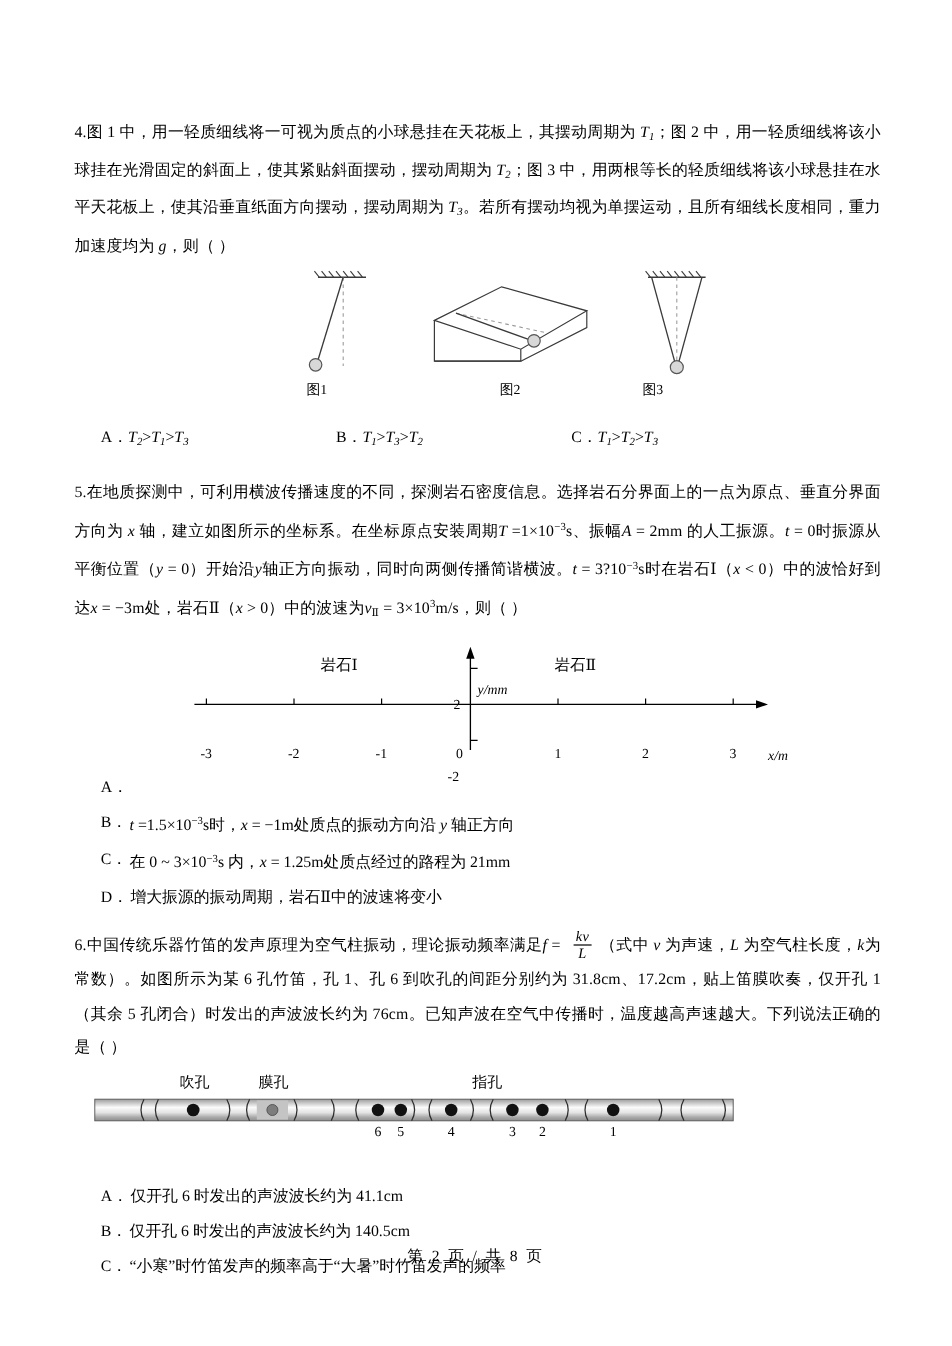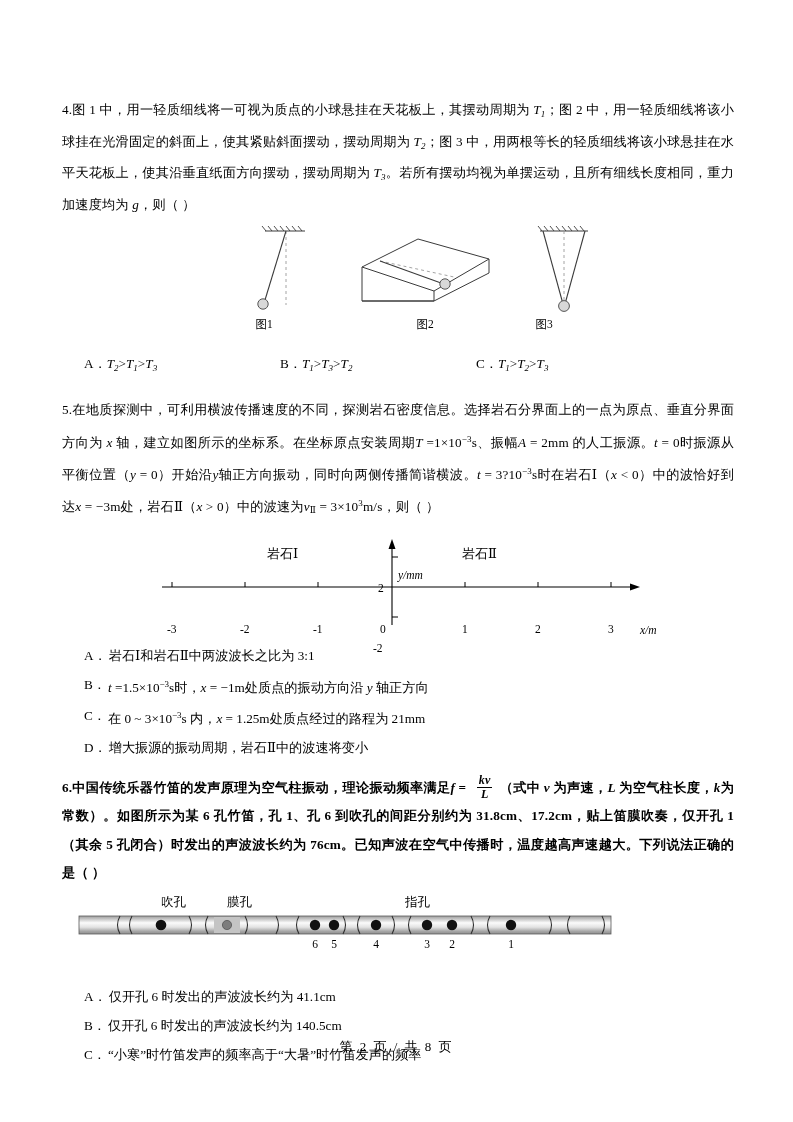--- a/index.html
+++ b/index.html
@@ -104,21 +104,21 @@
 
   
   .fig-flute {
     position: relative;
     height: 78px;
     margin: 6px 0 4px 0;
   }
   .flutelabel {
     position: absolute;
     font-size: 12.5px;
-    text-align: right;
+    text-align: center;
   }
   .holenum {
     position: absolute;
     font-size: 11.5px;
     text-align: center;
     width: 14px;
   }
 
   .footer {
     position: absolute;
@@ -238,37 +238,36 @@
       <div class="axlabel" style="left:336px; top:8px; font-style:italic;">y/mm</div>
       <div class="axlabel" style="left:578px; top:63px; font-style:italic;">x/m</div>
       
       <div class="rocklabel" style="left:205px; top:16px;">岩石Ⅰ</div>
       <div class="rocklabel" style="left:400px; top:16px;">岩石Ⅱ</div>
     </div>
 
     <div class="opts opt-stack" style="margin-top:8px;">
       <div class="optrow">
         <span class="olabel">A．</span>
-        <span>岩石Ⅰ和岩石Ⅱ中两波波长之比为 3:1</span>
       </div>
       <div class="optrow">
         <span class="olabel">B．</span>
         <span><i class="v">t</i> =1.5×10<span class="sup">−3</span>s时，<i class="v">x</i> = −1m处质点的振动方向沿 <i class="v">y</i> 轴正方向</span>
       </div>
       <div class="optrow">
         <span class="olabel">C．</span>
         <span>在 0 ~ 3×10<span class="sup">−3</span>s 内，<i class="v">x</i> = 1.25m处质点经过的路程为 21mm</span>
       </div>
       <div class="optrow">
         <span class="olabel">D．</span>
         <span>增大振源的振动周期，岩石Ⅱ中的波速将变小</span>
       </div>
     </div>
 
-    <div class="qtext q6" style="margin-top:12px;font-weight:bold;">
+    <div class="qtext q6" style="margin-top:12px;">
       <span>6.中国传统乐器竹笛的发声原理为空气柱振动，理论振动频率满足</span><i class="v">f</i><span> = </span><span class="frac"><span class="num mi">kv</span><span class="den mi">L</span></span><span>（式中 </span><i class="v">v</i><span> 为声速，</span><i class="v">L</i><span> 为空气柱长度，</span><i class="v">k</i><span>为常数）。如图所示为某 6 孔竹笛，孔 1、孔 6 到吹孔的间距分别约为 31.8cm、17.2cm，贴上笛膜吹奏，仅开孔 1（其余 5 孔闭合）时发出的声波波长约为 76cm。已知声波在空气中传播时，温度越高声速越大。下列说法正确的是（      ）</span>
     </div>
 
     <div class="fig-flute">
       <svg width="672" height="56" viewBox="0 0 672 56">
         <defs>
           <linearGradient id="tube" x1="0" y1="0" x2="0" y2="1">
             <stop offset="0%" stop-color="#9c9c9c"></stop>
             <stop offset="18%" stop-color="#c9c9c9"></stop>
             <stop offset="38%" stop-color="#fbfbfb"></stop>

